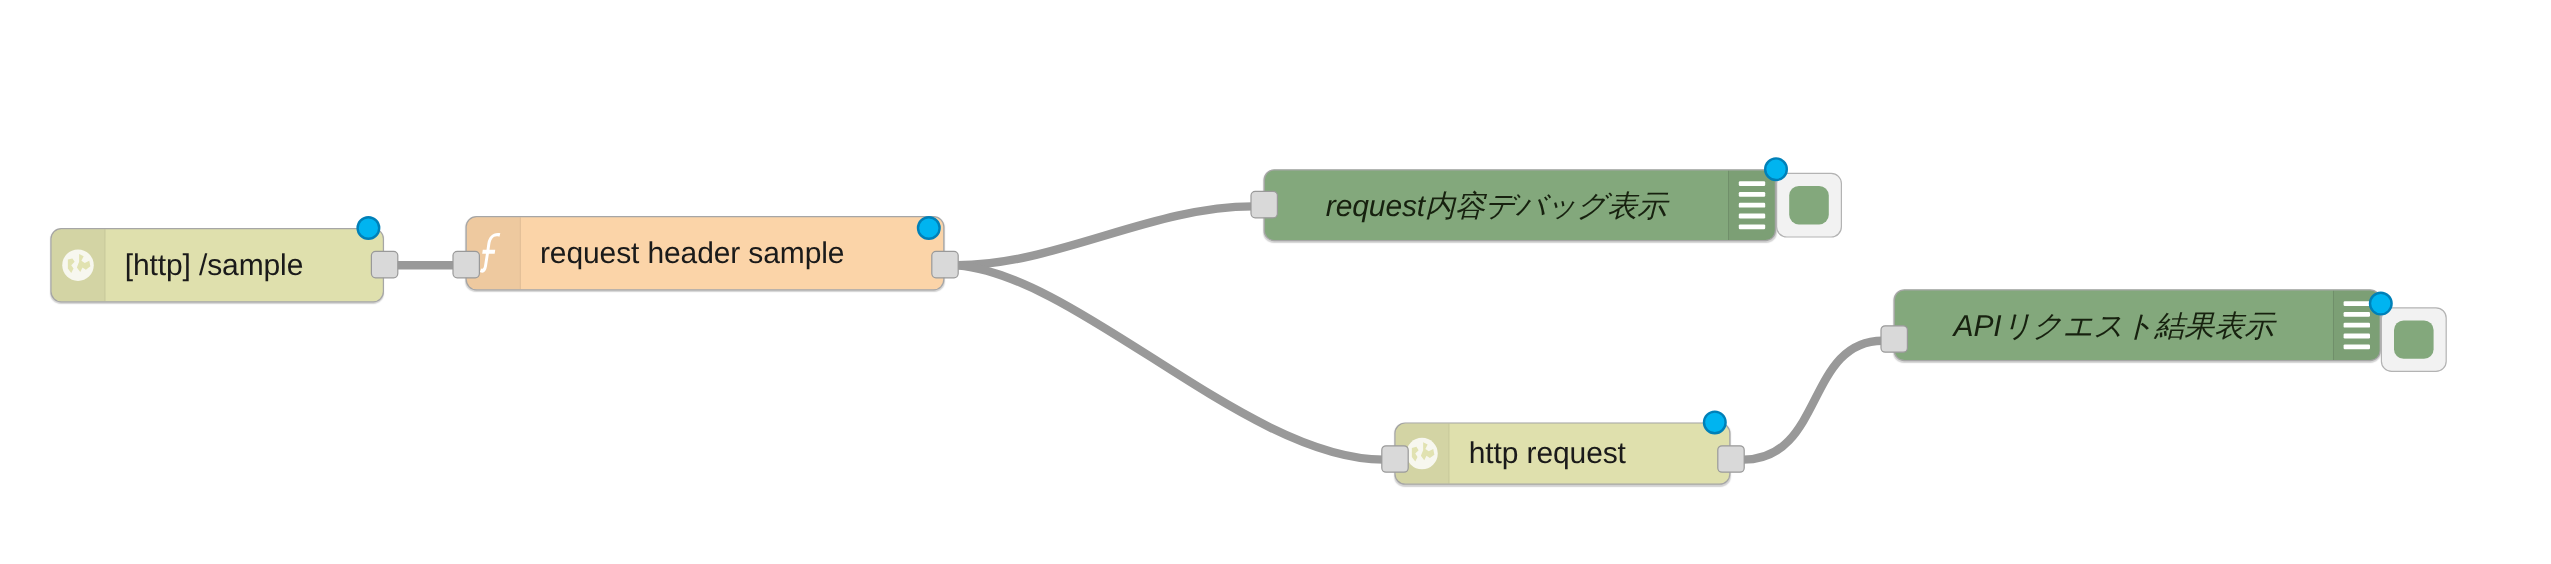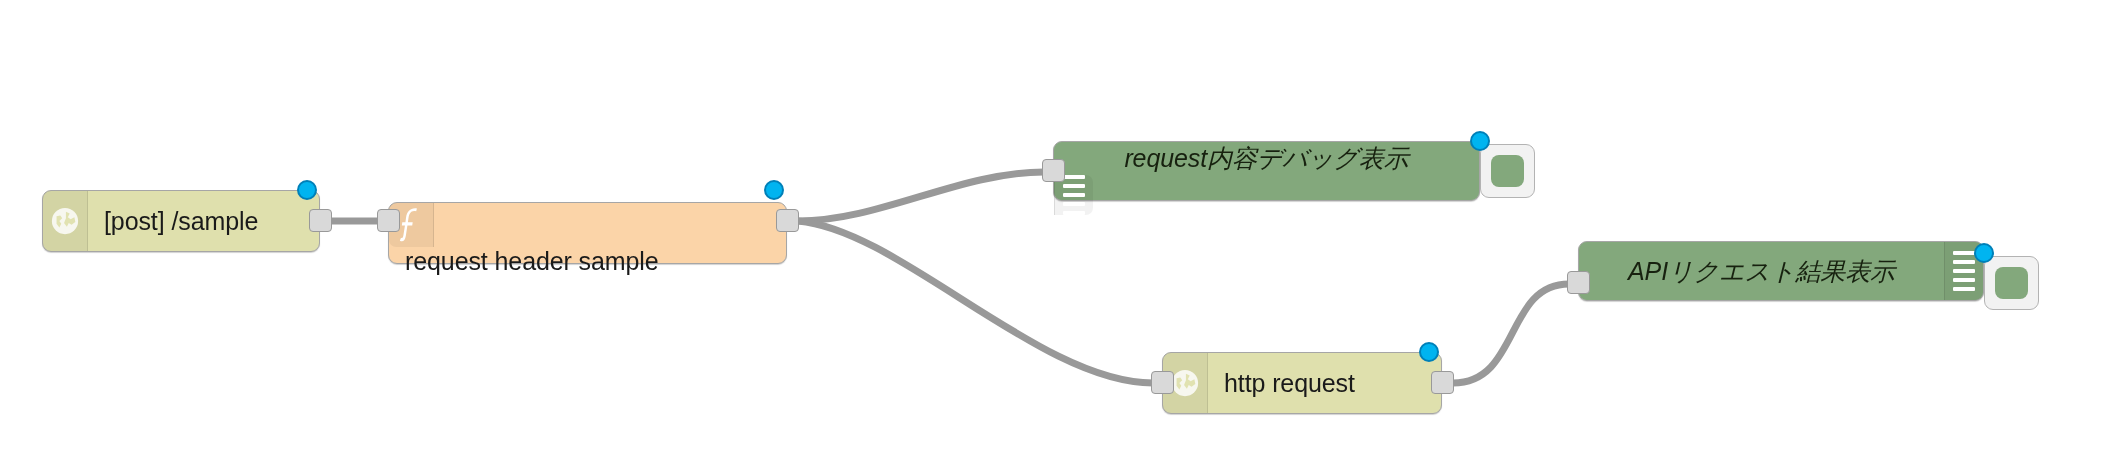--- a/index.html
+++ b/index.html
@@ -152,54 +152,54 @@
   </svg>
 
   <div class="node c-yellow" style="left:42px; top:190px; width:278px; height:62px;">
     <div class="node-icon-cell">
       <svg class="globe-icon" viewBox="0 0 32 32">
         <circle cx="16" cy="16" r="14" fill="#ffffff" opacity="0.82"></circle>
         <path d="M7 11 L11 10 L13 13 L10 16 L12 19 L10 23 L7 19 Z" fill="#dfe0ad" opacity="0.95"></path>
         <path d="M17 6 L21 8 L19 12 L22 14 L26 12 L27 17 L23 20 L20 18 L18 22 L15 18 L17 13 Z" fill="#dfe0ad" opacity="0.95"></path>
       </svg>
     </div>
-    <div class="node-label">[post] /sample</div>
+    <div class="node-label">[http] /sample</div>
   </div>
   <div class="port" style="left:309px; top:209px;"></div>
   <div class="status-dot" style="left:297px; top:180px;"></div>
 
-  <div class="node c-orange" style="left:388px; top:202px; width:399px; height:62px;flex-direction:column;">
+  <div class="node c-orange" style="left:388px; top:180px; width:399px; height:62px;">
     <div class="node-icon-cell">
       <svg class="fn-icon" viewBox="0 0 26 36">
         <path d="M18.5 3.5 C13.5 2, 11.2 5.2, 10.4 10.3 L9.7 15 L14.8 15 L14.3 18.4 L9.2 18.4 L7.5 29.6 C6.7 34.6, 4.2 36.4, 1.2 34.6 L2.4 31.4 C3.9 32.3, 4.6 31.4, 5 28.7 L6.6 18.4 L3.3 18.4 L3.8 15 L7.1 15 L7.8 9.9 C8.8 3.3, 12.8 -0.6, 19.3 0.4 Z" fill="#ffffff"></path>
       </svg>
     </div>
     <div class="node-label">request header sample</div>
   </div>
   <div class="port" style="left:377px; top:209px;"></div>
   <div class="port" style="left:776px; top:209px;"></div>
   <div class="status-dot" style="left:764px; top:180px;"></div>
 
-  <div class="node c-green" style="left:1053px; top:141px; width:427px; height:60px;flex-direction:column;">
+  <div class="node c-green" style="left:1053px; top:141px; width:427px; height:60px;">
     <div class="node-label centered italic">request内容デバッグ表示</div>
     <div class="debug-lines">
       <span></span>
         <span></span>
         <span></span>
         <span></span>
         <span></span>
     </div>
   </div>
   <div class="port" style="left:1042px; top:159px;"></div>
   <div class="debug-button" style="left:1480px; top:144px; width:55px; height:54px;">
     <div class="debug-button-inner"></div>
   </div>
   <div class="status-dot" style="left:1470px; top:131px;"></div>
 
-  <div class="node c-yellow" style="left:1162px; top:352px; width:280px; height:62px;text-align:right;">
+  <div class="node c-yellow" style="left:1162px; top:352px; width:280px; height:52px;text-align:right;">
     <div class="node-icon-cell">
       <svg class="globe-icon" viewBox="0 0 32 32">
         <circle cx="16" cy="16" r="14" fill="#ffffff" opacity="0.82"></circle>
         <path d="M7 11 L11 10 L13 13 L10 16 L12 19 L10 23 L7 19 Z" fill="#dfe0ad" opacity="0.95"></path>
         <path d="M17 6 L21 8 L19 12 L22 14 L26 12 L27 17 L23 20 L20 18 L18 22 L15 18 L17 13 Z" fill="#dfe0ad" opacity="0.95"></path>
       </svg>
     </div>
     <div class="node-label">http request</div>
   </div>
   <div class="port" style="left:1151px; top:371px;"></div>

